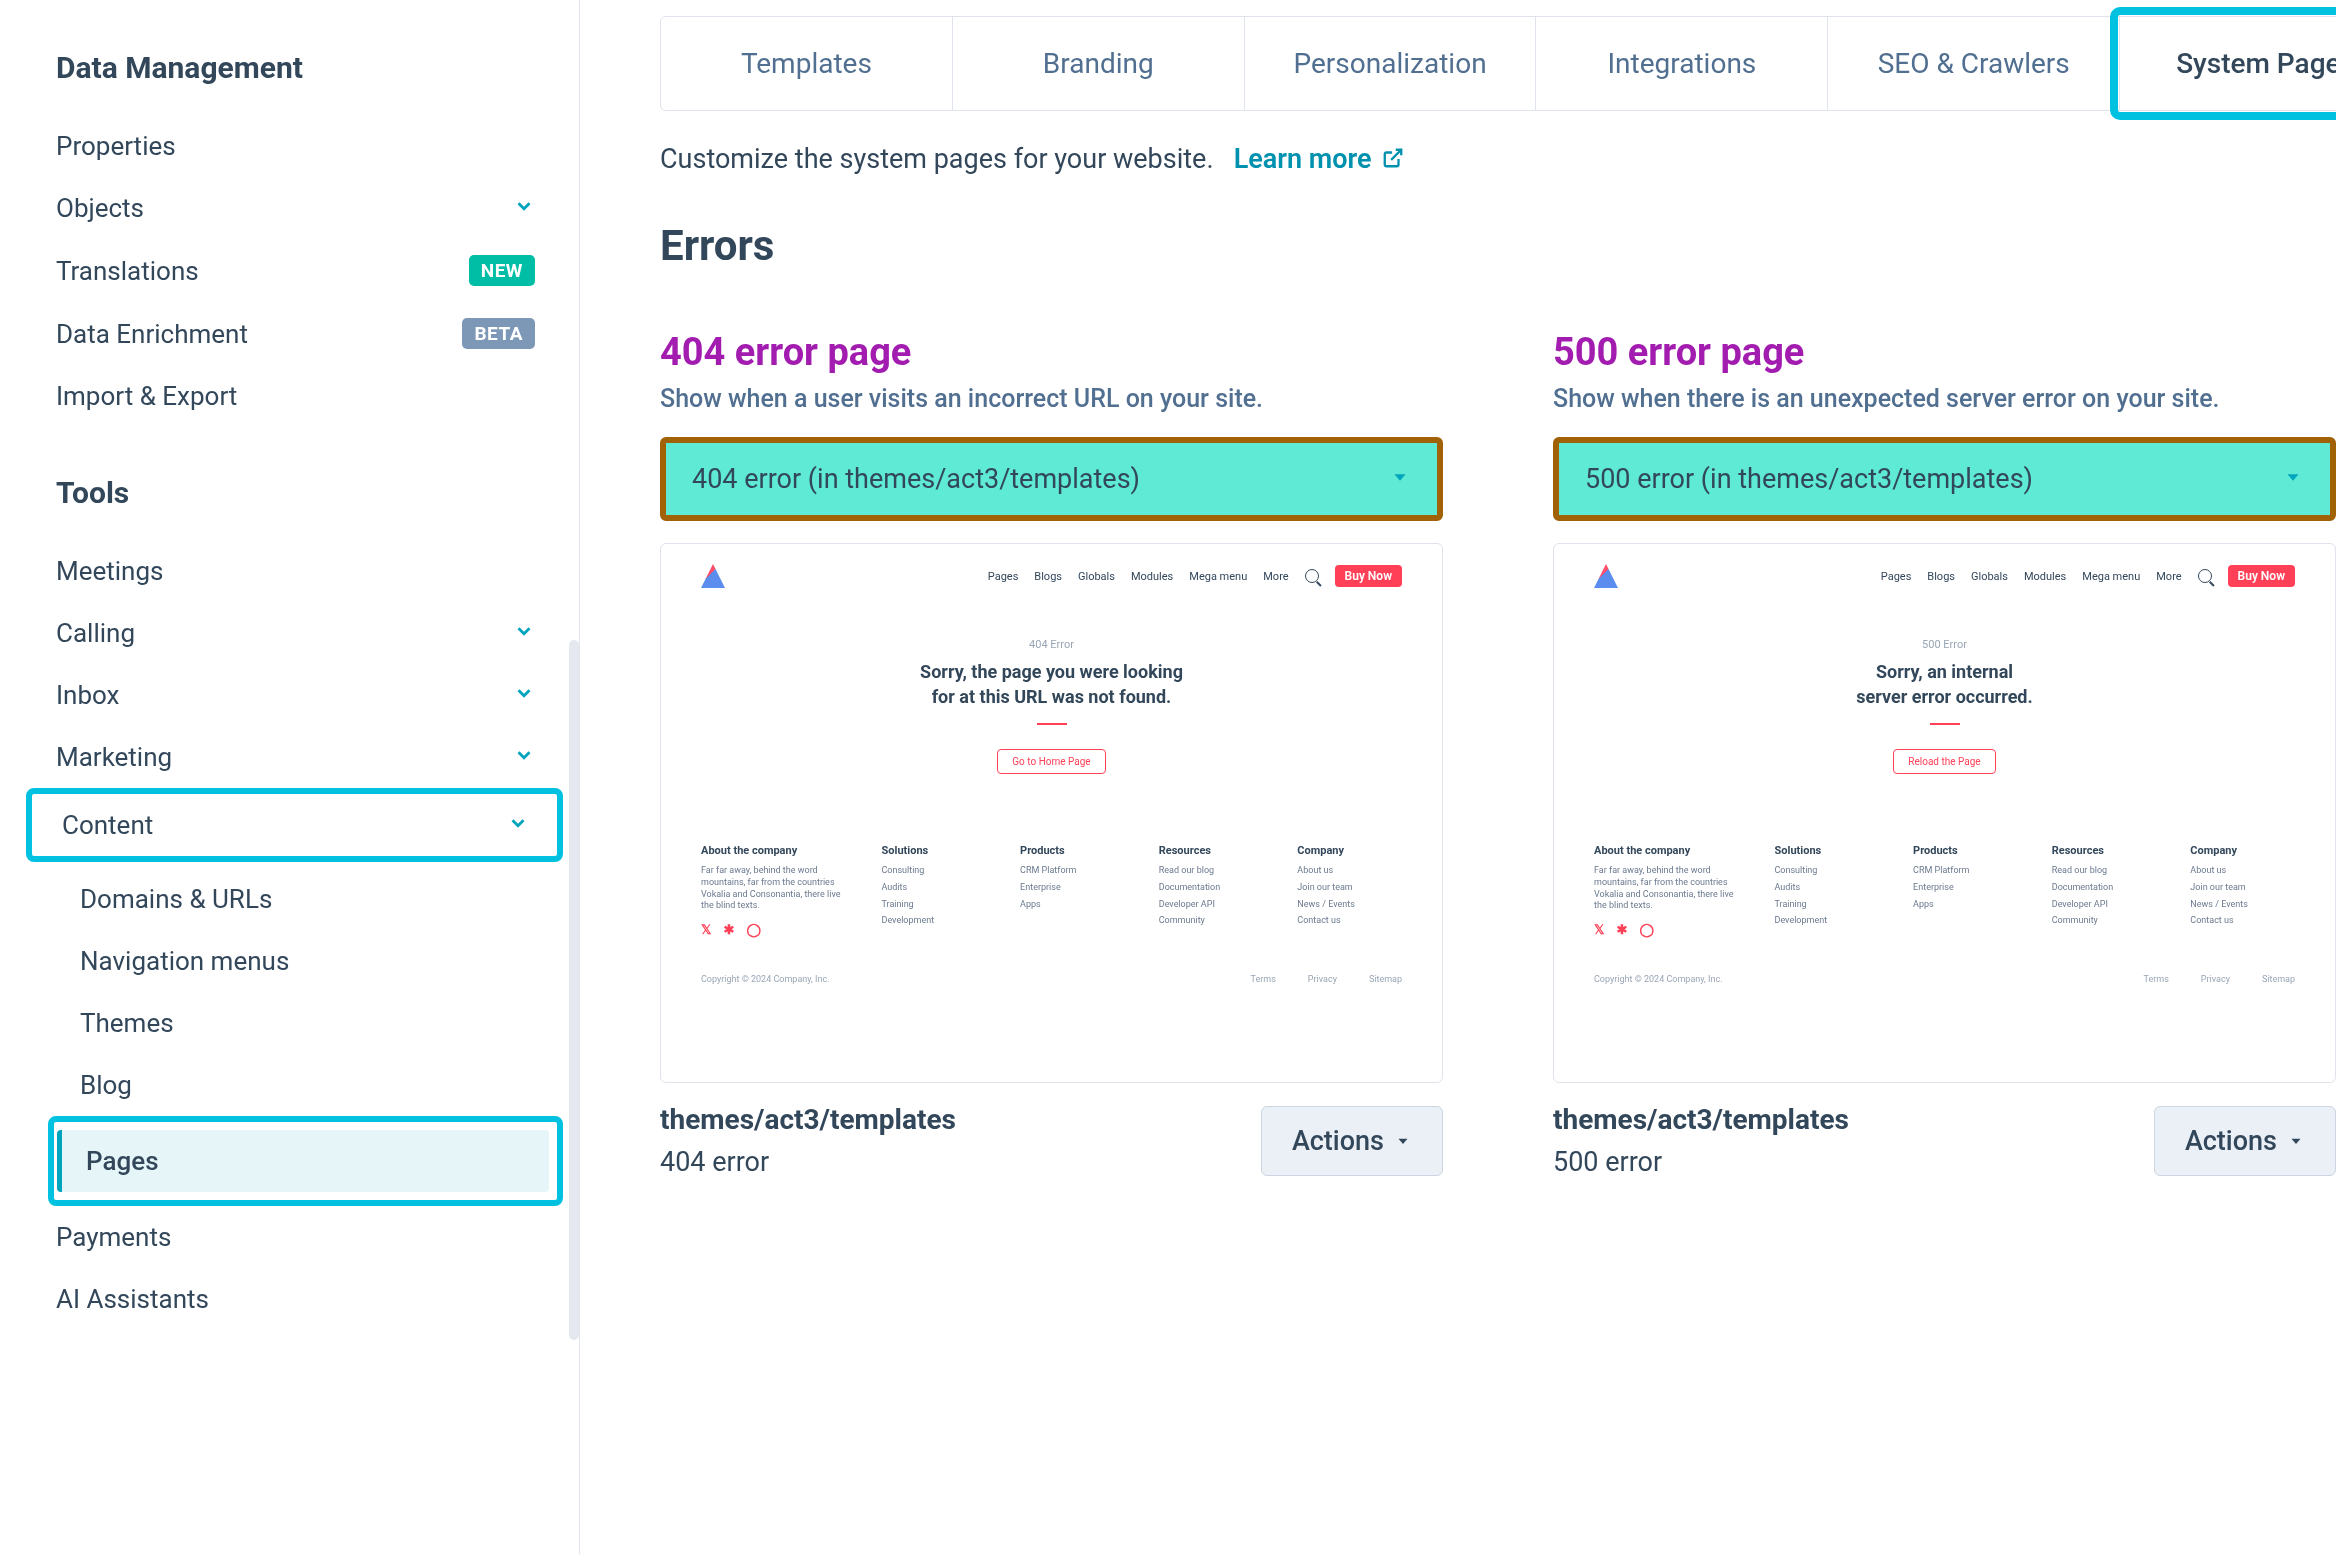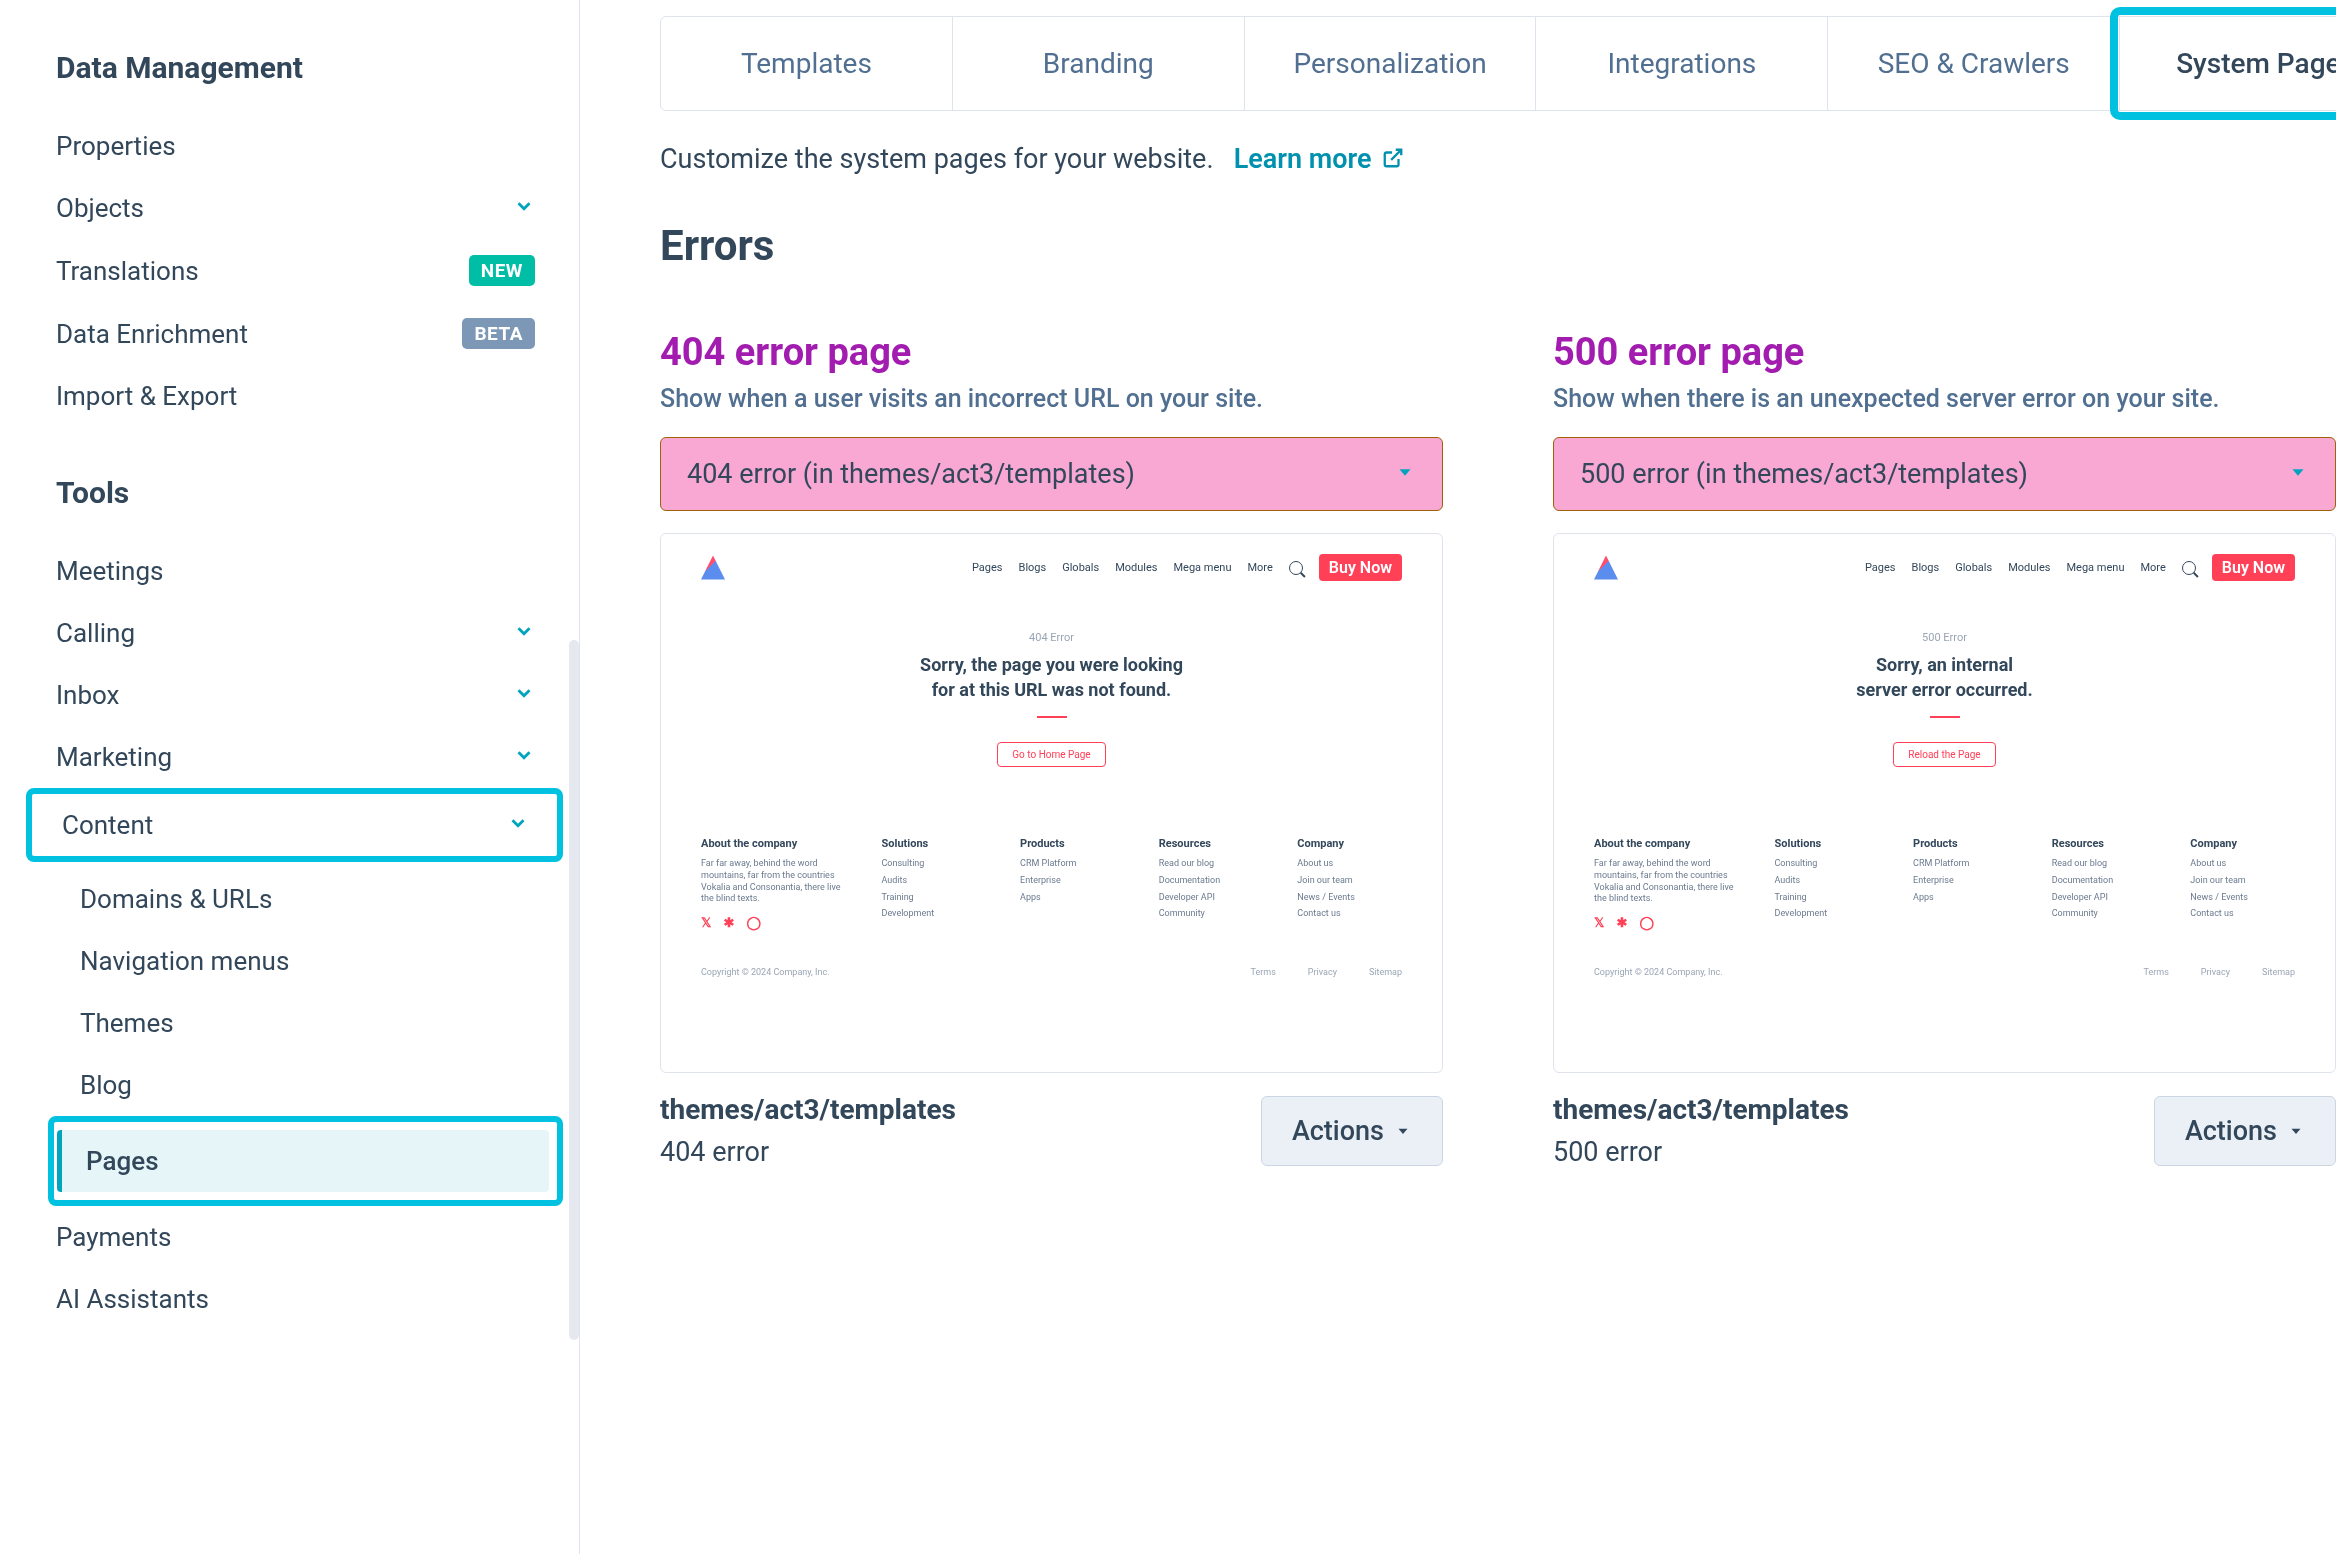--- a/index.html
+++ b/index.html
@@ -154,30 +154,30 @@
     color: #a21caf;
   }
   .card-sub {
     font-size: 25px;
     color: #516f90;
     margin-top: 10px;
     font-weight: 500;
   }
   .select {
     margin-top: 24px;
-    border: 1px solid #a16207;
+    border: 6px solid #a16207;
     border-radius: 6px;
     padding: 20px 26px;
     font-size: 27px;
     color: #33475b;
     display: flex;
     justify-content: space-between;
     align-items: center;
     cursor: pointer;
-    background: #f9a8d4;
+    background: #5eead4;
   }
   .select .caret svg { width:22px; height:22px; }
   .preview {
     margin-top: 22px;
     border: 1px solid #dfe3eb;
     border-radius: 6px;
     height: 540px;
     background: #fff;
     padding: 20px 40px;
     position: relative;
@@ -190,21 +190,21 @@
     background: linear-gradient(135deg,#ff4d6d 40%, #5b8def 40%);
     clip-path: polygon(50% 0, 100% 100%, 0 100%);
   }
   .pv-nav { display:flex; gap:16px; align-items:center; font-size:11px; color:#33475b;}
   .pv-search {
     width:14px;height:14px;border:1.5px solid #33475b;border-radius:50%;
     position:relative;
   }
   .pv-search::after{content:"";position:absolute;width:6px;height:1.5px;background:#33475b;bottom:-2px;right:-4px;transform:rotate(45deg);}
   .pv-buy {
-    background:#ff4057;color:#fff;padding:4px 10px;border-radius:4px;font-size:16px;font-weight:600;
+    background:#ff4057;color:#fff;padding:4px 10px;border-radius:4px;font-size:12px;font-weight:600;
   }
   .pv-body { text-align:center; margin-top:50px; }
   .pv-err-label { font-size:11px; color:#9aa6b5; }
   .pv-err-title { font-size:18px; font-weight:700; color:#33475b; margin-top:8px; line-height:1.4; }
   .pv-underline { width:30px; height:2px; background:#ff4057; margin:14px auto; }
   .pv-btn {
     display:inline-block; border:1px solid #ff4057; color:#ff4057;
     padding:6px 14px; border-radius:4px; font-size:10px; margin-top:10px;
   }
   .pv-footer { margin-top:70px; }

